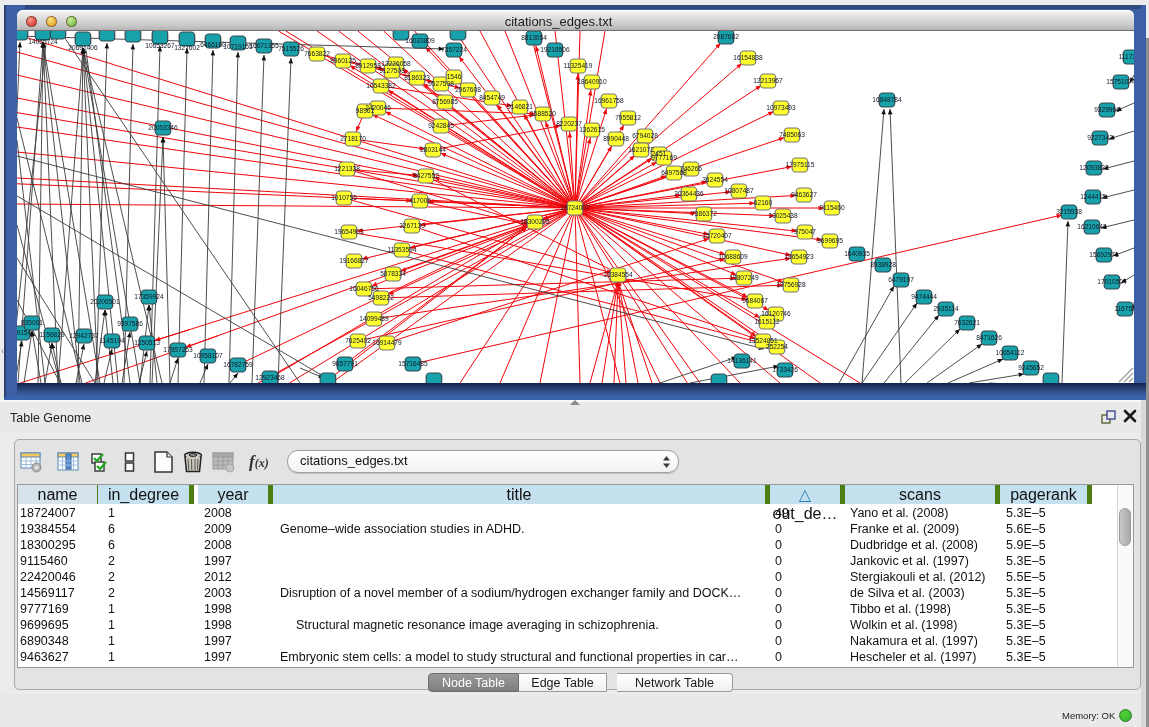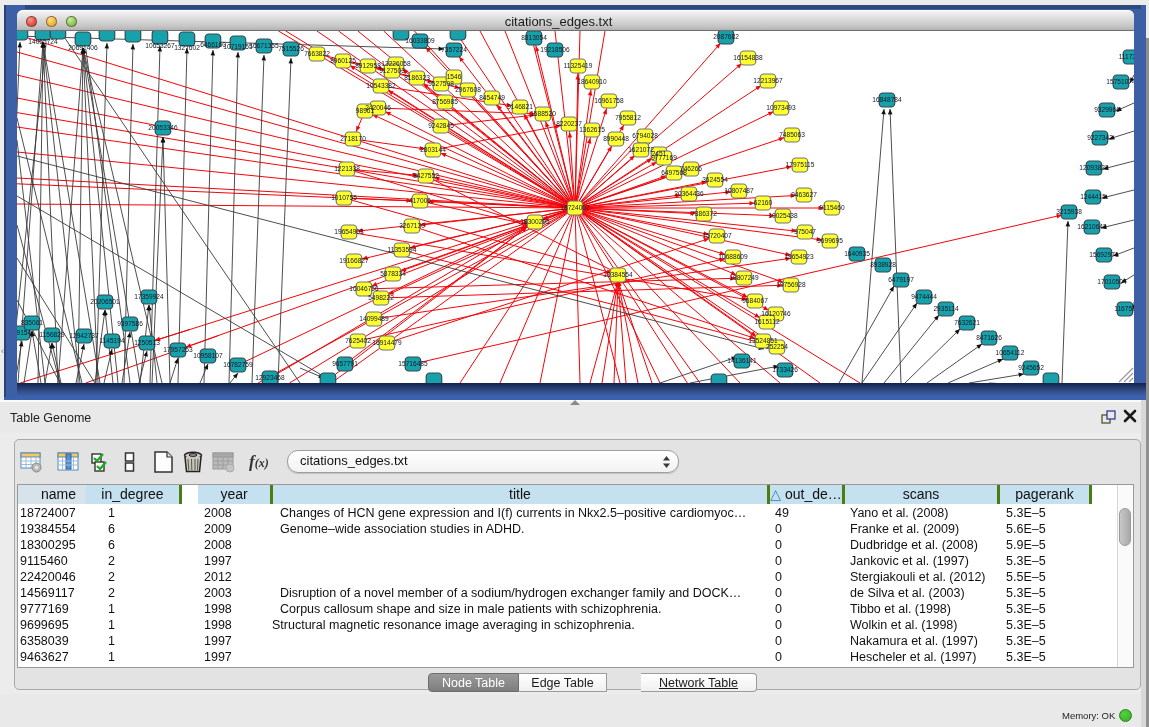--- a/index.html
+++ b/index.html
@@ -17,31 +17,31 @@
 #title { left:0; top:14px; width:1117px; text-align:center; font-size:13px; color:#1c1c1c; }
 .light { top:16px; width:10.5px; height:10.5px; border-radius:50%; border:1px solid rgba(80,40,30,.55); }
 #graphwrap { left:17px; top:31px; width:1117px; height:352px; background:#fff; overflow:hidden; }
 
 #tp-head { left:0; top:400px; width:1149px; height:33px; background:#e9e9e9; border-top:2px solid #fafafa; }
 #tp-title { left:10px; top:411px; font-size:12.5px; color:#222; }
 #panel { left:14px; top:439px; width:1127px; height:251px; background:#e3e3e3; border:1px solid #a9a9a9; border-radius:5px; }
 #dropdown { left:287px; top:450px; width:392px; height:23px; background:linear-gradient(#ffffff,#f2f2f2); border:1px solid #9f9f9f; border-radius:11px; box-shadow:0 1px 1px rgba(0,0,0,.15); }
 #ddtext { left:300px; top:453px; font-size:13px; color:#111; }
 #tablebox { left:17px; top:484px; width:1117px; height:184px; background:#fff; border:1px solid #999; }
-.hcell { position:absolute; top:0; height:19px; background:#c5e0ef; border-right:3px solid #4d7c0f; font-size:14px; color:#111; text-align:center; line-height:19px; }
+.hcell { position:absolute; top:0; height:19px; background:#c5e0ef; border-right:5px solid #4d7c0f; font-size:16px; color:#111; text-align:center; line-height:19px; }
 .trow { position:absolute; left:0; width:1100px; height:16px; font-size:12.5px; color:#111; }
 .trow span { position:absolute; top:0; white-space:nowrap; }
 .ell { overflow:hidden; }
 #vsb { left:1117px; top:485px; width:16px; height:182px; background:#fafafa; border-left:1px solid #d5d5d5; }
 #vsb-thumb { left:1119px; top:508px; width:12px; height:38px; background:linear-gradient(90deg,#c8c8c8,#a9a9a9); border-radius:6px; border:1px solid #9a9a9a; }
 
 .tab { position:absolute; top:673px; height:19px; font-size:12.5px; line-height:19px; text-align:center; }
 #tab1 { left:428px; width:91px; background:linear-gradient(#9a9a9a,#7e7e7e); color:#fff; border:1px solid #6d6d6d; border-radius:4px 0 0 4px; }
 #tab2 { left:519px; width:88px; background:linear-gradient(#ffffff,#f0f0f0); color:#1a1a1a; border:1px solid #9b9b9b; border-left:none; }
-#tab3 { left:641px; width:116px; background:linear-gradient(#ffffff,#f0f0f0); color:#1a1a1a; border:1px solid #9b9b9b; border-left:none; border-radius:0 4px 4px 0;text-decoration:underline; }
+#tab3 { left:617px; width:116px; background:linear-gradient(#ffffff,#f0f0f0); color:#1a1a1a; border:1px solid #9b9b9b; border-left:none; border-radius:0 4px 4px 0; }
 #status { left:0; top:694px; width:1149px; height:33px; background:#e9e9e9; }
 #mem { left:1062px; top:710px; font-size:9.5px; color:#222; }
 #memdot { left:1119px; top:709px; width:13px; height:13px; border-radius:50%; background:radial-gradient(circle at 40% 35%,#55d33e,#2fae26); border:1.5px solid #2b7d1f; }
 #rstrip1 { left:1141px; top:400px; width:5px; height:327px; background:#d8d8d8; }
 #rstrip2 { left:1146px; top:38px; width:3px; height:689px; background:#8f8f8f; }
 .icon { position:absolute; top:451px; }
 </style></head>
 <body>
 <div id="app">
 <div class="abs" id="desktop">
@@ -793,32 +793,31 @@
 <div class="abs" style="left:249px;top:452px;font-family:'Liberation Serif',serif;font-style:italic;font-weight:bold;font-size:17px;color:#333">f<span style="font-size:12px">(x)</span></div>
 <div class="abs" id="dropdown"></div>
 <div class="abs" id="ddtext">citations_edges.txt</div>
 <svg class="abs" style="left:662px;top:455px" width="10" height="14">
  <polygon points="4.5,1 8,5.5 1,5.5" fill="#3a3a3a"></polygon>
  <polygon points="4.5,13 8,8.5 1,8.5" fill="#3a3a3a"></polygon>
 </svg>
 <div class="abs" id="tablebox"></div>
 <div class="abs" style="left:18px;top:485px;width:1115px;height:19px">
  <div class="hcell" style="left:0px;width:84px;background:#d7e3eb">name</div>
- <div class="hcell" style="left:68px;width:96px">in_degree</div>
+ <div class="hcell" style="left:80px;width:96px">in_degree</div>
  <div class="hcell" style="left:180px;width:75px">year</div>
  <div class="hcell" style="left:255px;width:497px">title</div>
  <div class="hcell" style="left:752px;width:75px"><span style="color:#2d7db3">△</span> out_de…</div>
  <div class="hcell" style="left:827px;width:155px">scans</div>
  <div class="hcell" style="left:982px;width:92px">pagerank</div>
 </div>
 <div class="trow" style="top:506px">
 <span style="left:20px">18724007</span>
       <span style="left:108px">1</span>
       <span style="left:204px">2008</span>
-      <span style="left:280px;width:486px" class="ell">Changes of HCN gene expression and I(f) currents in Nkx2.5–positive cardiomyoc…</span>
       <span style="left:775px">49</span>
       <span style="left:850px">Yano et al. (2008)</span>
       <span style="left:1006px">5.3E–5</span>
 </div>
 <div class="trow" style="top:522px">
 <span style="left:20px">19384554</span>
       <span style="left:108px">6</span>
       <span style="left:204px">2009</span>
       <span style="left:280px;width:486px" class="ell">Genome–wide association studies in ADHD.</span>
       <span style="left:775px">0</span>
@@ -855,46 +854,46 @@
       <span style="left:204px">2003</span>
       <span style="left:280px;width:486px" class="ell">Disruption of a novel member of a sodium/hydrogen exchanger family and DOCK…</span>
       <span style="left:775px">0</span>
       <span style="left:850px">de Silva et al. (2003)</span>
       <span style="left:1006px">5.3E–5</span>
 </div>
 <div class="trow" style="top:602px">
 <span style="left:20px">9777169</span>
       <span style="left:108px">1</span>
       <span style="left:204px">1998</span>
-      <span style="left:280px;width:486px" class="ell">Corpus callosum shape and size in male patients with schizophrenia.</span>
       <span style="left:775px">0</span>
       <span style="left:850px">Tibbo et al. (1998)</span>
       <span style="left:1006px">5.3E–5</span>
 </div>
 <div class="trow" style="top:618px">
 <span style="left:20px">9699695</span>
       <span style="left:108px">1</span>
       <span style="left:204px">1998</span>
-      <span style="left:272px;width:486px" class="ell">Structural magnetic resonance image averaging in schizophrenia.</span>
+      <span style="left:296px;width:486px" class="ell">Structural magnetic resonance image averaging in schizophrenia.</span>
       <span style="left:775px">0</span>
       <span style="left:850px">Wolkin et al. (1998)</span>
       <span style="left:1006px">5.3E–5</span>
 </div>
 <div class="trow" style="top:634px">
-<span style="left:20px">6358039</span>
+<span style="left:20px">6890348</span>
       <span style="left:108px">1</span>
       <span style="left:204px">1997</span>
       <span style="left:775px">0</span>
       <span style="left:850px">Nakamura et al. (1997)</span>
       <span style="left:1006px">5.3E–5</span>
 </div>
 <div class="trow" style="top:650px">
 <span style="left:20px">9463627</span>
       <span style="left:108px">1</span>
       <span style="left:204px">1997</span>
+      <span style="left:280px;width:486px" class="ell">Embryonic stem cells: a model to study structural and functional properties in car…</span>
       <span style="left:775px">0</span>
       <span style="left:850px">Hescheler et al. (1997)</span>
       <span style="left:1006px">5.3E–5</span>
 </div>
 <div class="abs" id="vsb"></div>
 <div class="abs" id="vsb-thumb"></div>
 <div class="tab" id="tab1">Node Table</div>
 <div class="tab" id="tab2">Edge Table</div>
 <div class="tab" id="tab3">Network Table</div>
 <div class="abs" id="status"></div>

